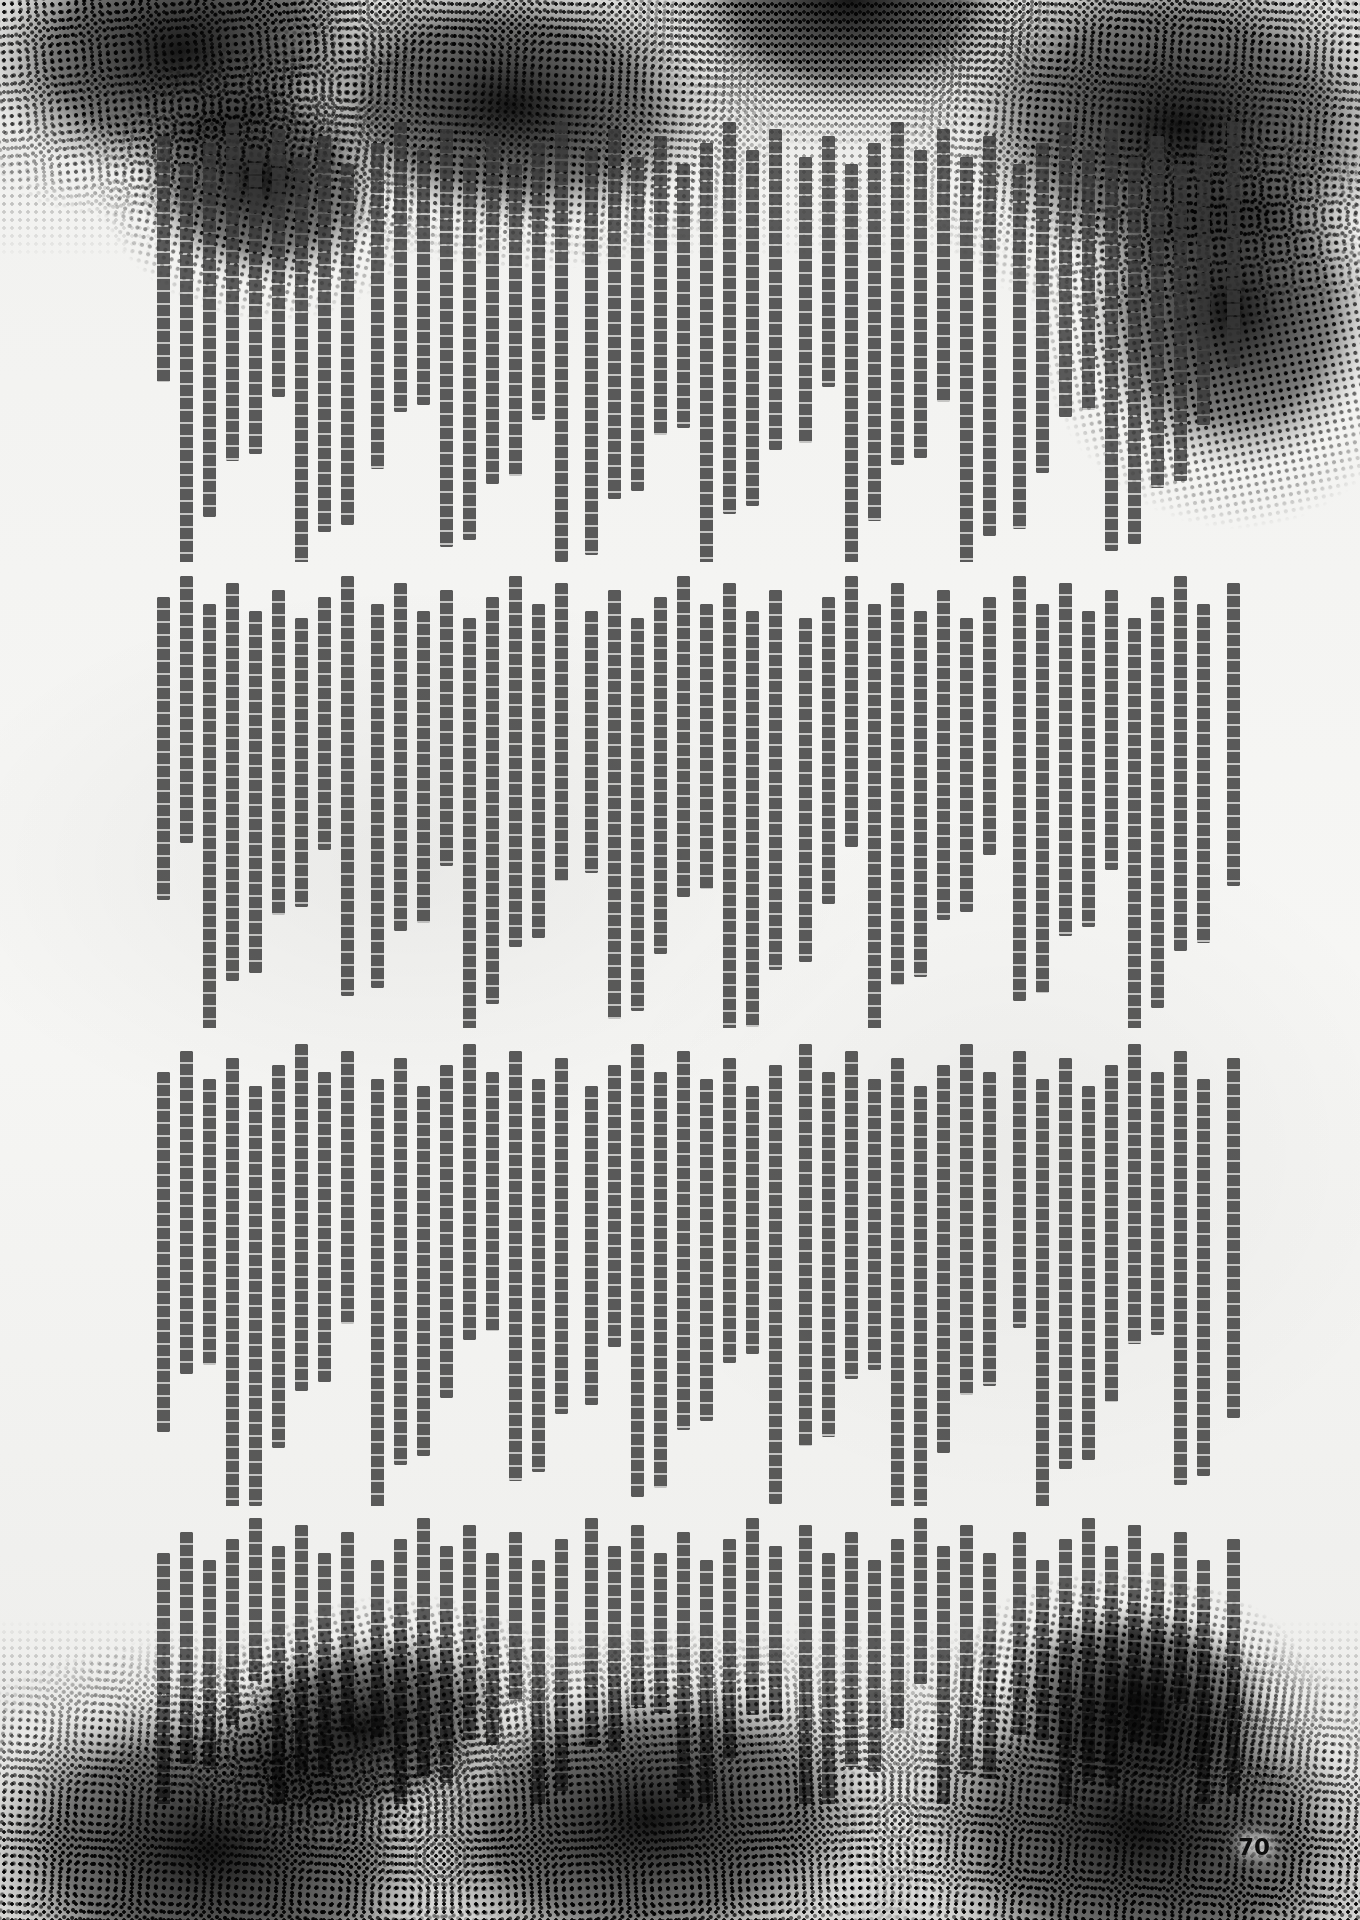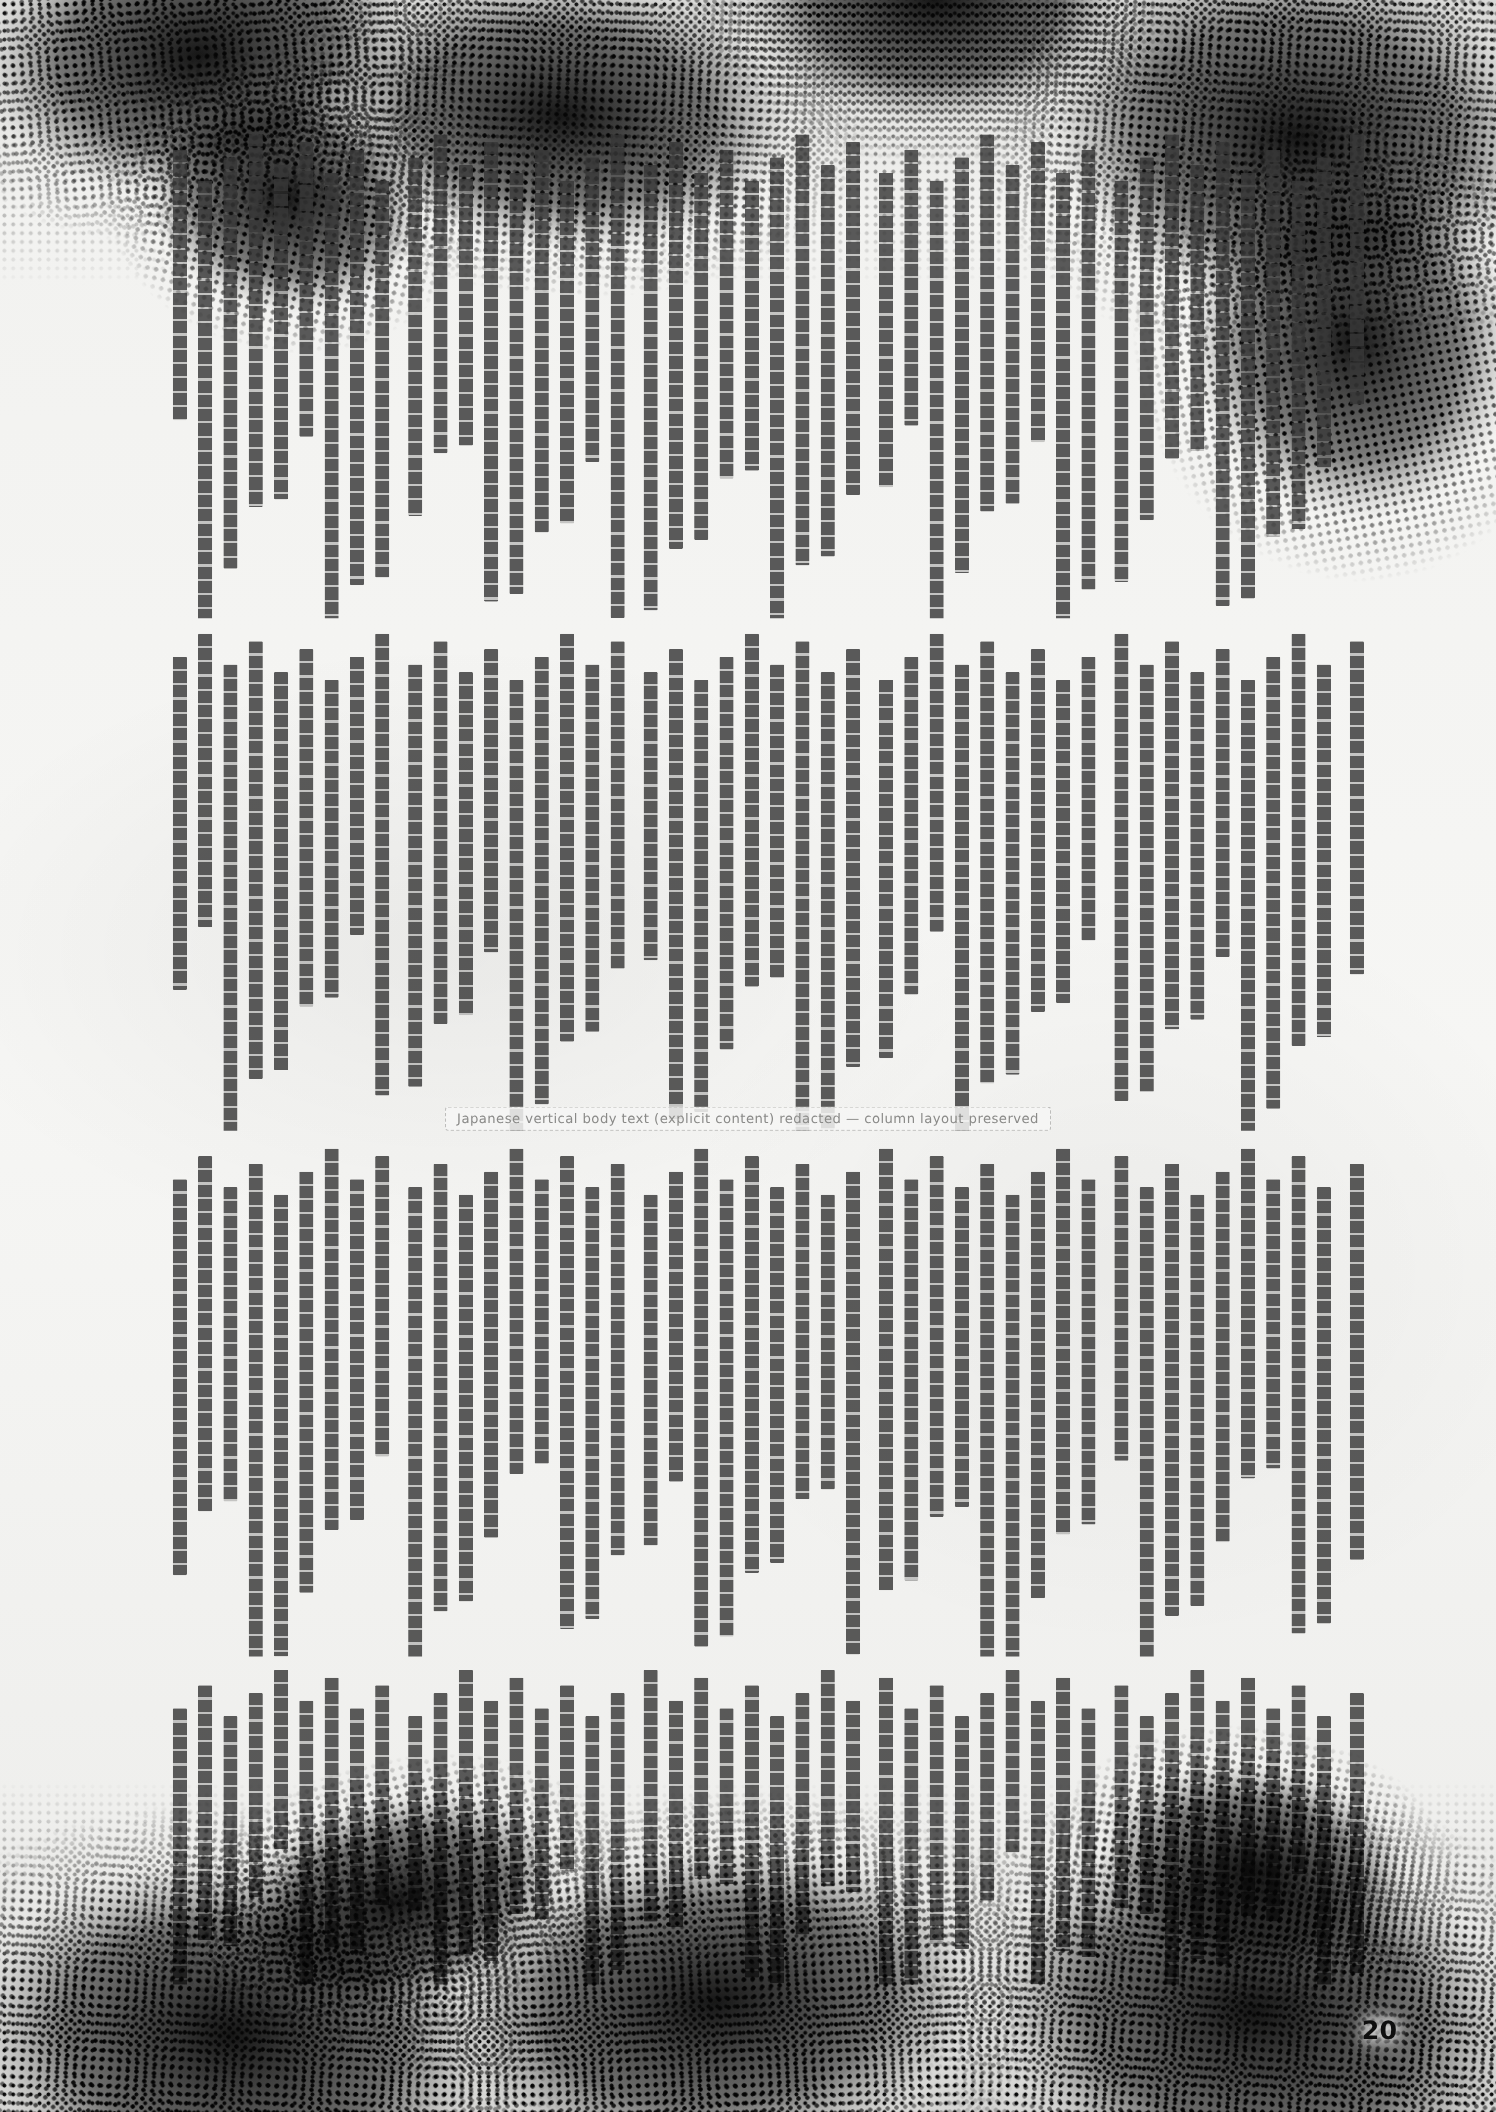--- a/index.html
+++ b/index.html
@@ -310,26 +310,25 @@
         <div class="col" style="height: 86%; margin-top: 7px;"></div>
         <div class="col" style="height: 94%; margin-top: 28px;"></div>
         <div class="col" style="height: 57%; margin-top: 0px;"></div>
         <div class="col" style="height: 65%; margin-top: 21px;"></div>
         <div class="col" style="height: 73%; margin-top: 42px;"></div>
         <div class="col" style="height: 81%; margin-top: 14px;"></div>
         <div class="col" style="height: 89%; margin-top: 35px; margin-left: 17px;"></div>
       </div>
   </div>
 
-  <div class="notice">Japanese vertical body text (explicit content) redacted — column layout preserved</div>
 
   <div class="halftone bottom">
     <div class="ht-field"></div>
     <div class="blob b1"></div>
     <div class="blob b2"></div>
     <div class="blob b3"></div>
     <div class="blob b4"></div>
     <div class="blob b5"></div>
   </div>
 
-  <div class="page-number">20</div>
+  <div class="page-number">70</div>
 
 </div>
 
 </body></html>

